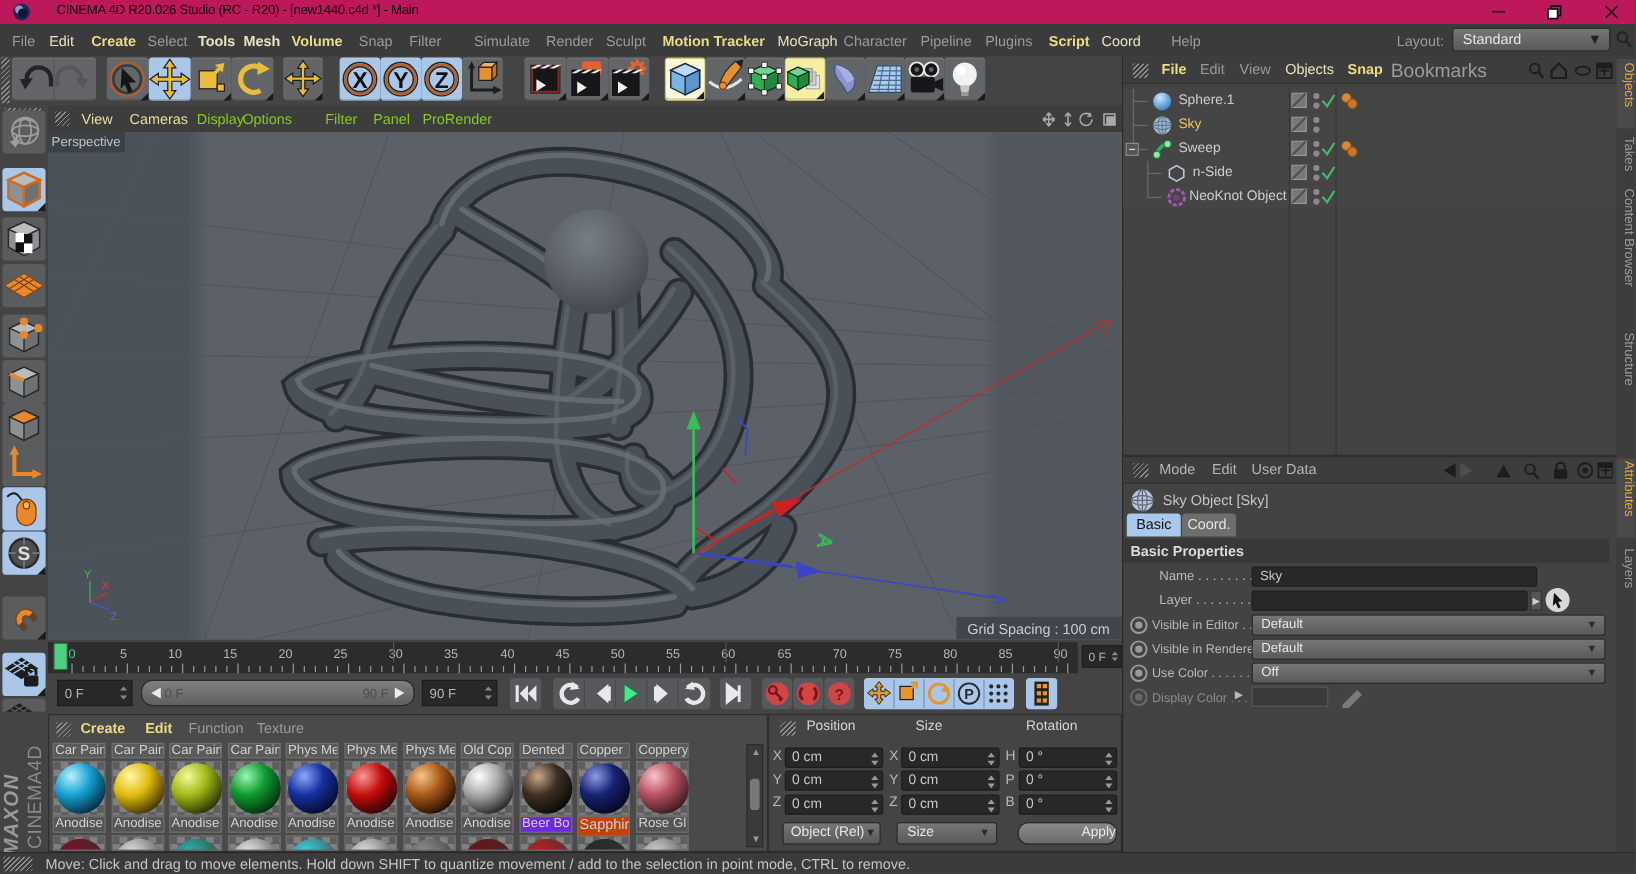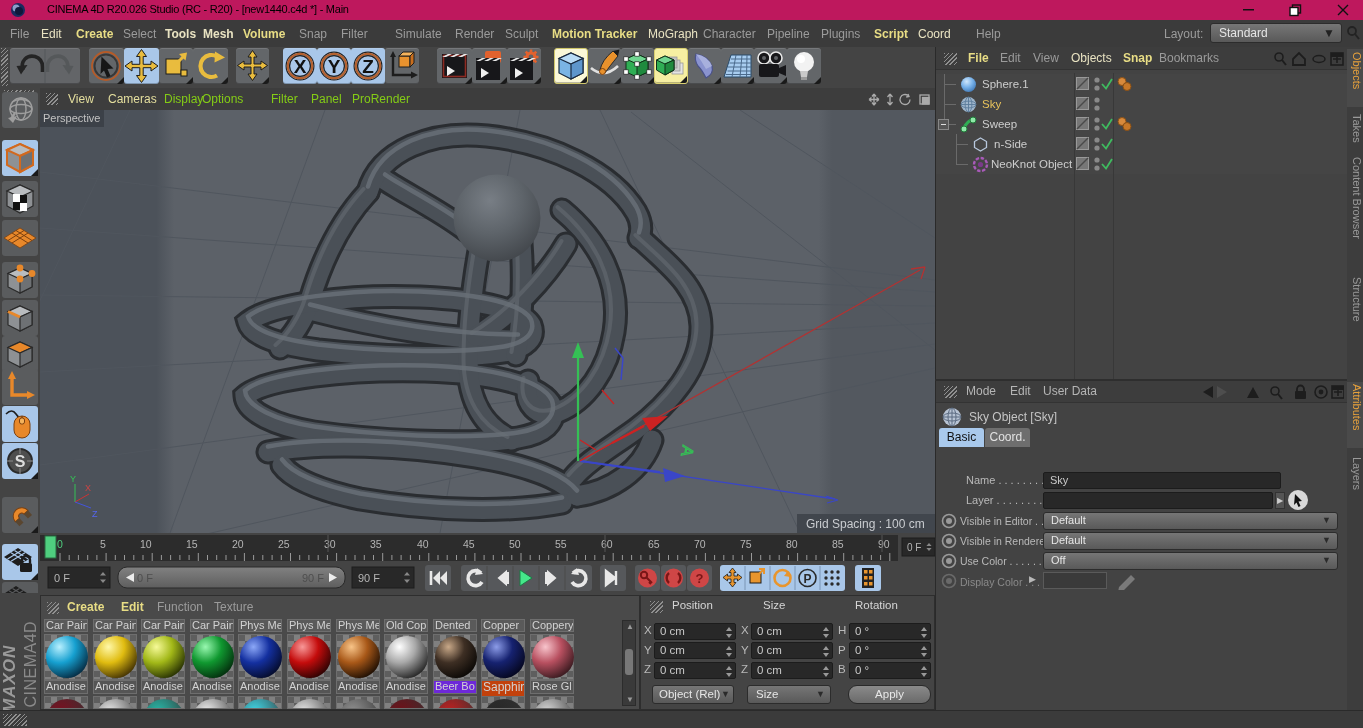--- a/index.html
+++ b/index.html
@@ -1002,31 +1002,31 @@
         </div>
       </div>
     <div class="abs ddn" style="left:11px;top:89px;width:82px;height:19px">
         <span style="position:absolute;left:6px;top:2px">Object (Rel)</span>
         <span style="position:absolute;right:3px;top:3px;color:#2a2a2a;font-size:9px">▼</span>
       </div>
     <div class="abs ddn" style="left:106px;top:89px;width:84px;height:19px">
         <span style="position:absolute;left:8px;top:2px">Size</span>
         <span style="position:absolute;right:5px;top:3px;color:#2a2a2a;font-size:9px">▼</span>
       </div>
-    <div class="abs" style="left:207px;top:89px;width:83px;height:19px;background:linear-gradient(#8a8a8a,#6a6a6a);border:1px solid #2a2a2a;border-radius:9px;text-align:center;color:#e8e8e8"><span style="position:relative;top:2px">Apply</span></div>
+    <div class="abs" style="left:207px;top:89px;width:83px;height:19px;background:linear-gradient(#8a8a8a,#6a6a6a);border:1px solid #2a2a2a;border-radius:9px;text-align:right;color:#e8e8e8"><span style="position:relative;top:2px">Apply</span></div>
   </div>
   <div id="objmgr" class="abs" style="font-size:11.5px;color:#c9c9c9">
     <div class="abs" style="left:0;top:0;width:412px;height:23px;background:#3d3d3d;border-bottom:1px solid #333">
       <div class="abs grip" style="left:8px;top:6px;width:13px;height:12px"></div>
       <span class="abs" style="left:32px;top:4px;color:#e8dd85;font-weight:bold;font-size:12px">File</span>
       <span class="abs" style="left:64px;top:4px;color:#9b9b9b;font-size:12px">Edit</span>
       <span class="abs" style="left:97px;top:4px;color:#9b9b9b;font-size:12px">View</span>
       <span class="abs" style="left:135px;top:4px;color:#e9e3c2;font-size:12px">Objects</span>
       <span class="abs" style="left:187px;top:4px;color:#e8dd85;font-weight:bold;font-size:12px">Snap</span>
-      <span class="abs" style="left:223px;top:4px;color:#9b9b9b;font-size:12px">Bookmarks</span>
+      <span class="abs" style="left:223px;top:4px;color:#9b9b9b;font-size:16px">Bookmarks</span>
       <svg class="abs" style="left:337px;top:4px" width="72" height="16" viewBox="0 0 72 16">
         <circle cx="6" cy="6" r="4" fill="none" stroke="#1d1d1d" stroke-width="1.6"></circle>
           <line x1="9" y1="9" x2="13" y2="14" stroke="#1d1d1d" stroke-width="2"></line>
         <path d="M20 8 L26 2 L32 8 L32 14 L20 14 Z" fill="none" stroke="#1d1d1d" stroke-width="1.8"></path>
         <ellipse cx="46" cy="8" rx="6" ry="3.5" fill="none" stroke="#1d1d1d" stroke-width="1.5"></ellipse>
         <rect x="58" y="2" width="12" height="12" fill="none" stroke="#1d1d1d" stroke-width="1.6"></rect>
           <path d="M64 4 v8 M60 8 h8" stroke="#1d1d1d" stroke-width="1.6"></path>
           <rect x="58" y="2" width="12" height="4" fill="#1d1d1d"></rect>
       </svg>
     </div>
@@ -1174,20 +1174,23 @@
         <g stroke="#5a6a80" stroke-width="1" fill="none">
           <ellipse cx="10" cy="10" rx="4" ry="9"></ellipse>
           <ellipse cx="10" cy="10" rx="9" ry="4"></ellipse>
           <line x1="10" y1="1" x2="10" y2="19"></line>
           <line x1="1" y1="10" x2="19" y2="10"></line>
         </g>
       </svg>
     <span class="abs" style="left:33px;top:29px;color:#c5c5c5;font-size:12px">Sky Object [Sky]</span>
     <div class="abs" style="left:3px;top:47px;width:45px;height:19px;background:#a9c9ec;border-radius:3px 3px 0 0;color:#111;text-align:center;font-size:12px"><span style="position:relative;top:2px">Basic</span></div>
     <div class="abs" style="left:49px;top:47px;width:45px;height:19px;background:#6e6e6e;border-radius:3px 3px 0 0;color:#e2e2e2;text-align:center;font-size:12px"><span style="position:relative;top:2px">Coord.</span></div>
+    <div class="abs" style="left:0;top:68px;width:405px;height:20px;background:#383838;color:#dadada;font-weight:bold;font-size:12px">
+        <span style="position:absolute;left:6px;top:3px">Basic Properties</span>
+      </div>
     <span class="abs" style="left:30px;top:93px;color:#b9b9b9">Name . . . . . . . . . . . . .</span>
     <div class="abs fld" style="left:107px;top:91px;width:238px;height:17px">
         <span style="position:absolute;left:6px;top:1px">Sky</span>
       </div>
     <span class="abs" style="left:30px;top:113px;color:#b9b9b9">Layer . . . . . . . . . . . . .</span>
     <div class="abs fld" style="left:107px;top:111px;width:230px;height:17px"></div>
     <div class="abs" style="left:339px;top:111px;width:10px;height:17px;background:#555;border:1px solid #333">
         <span style="position:absolute;left:1px;top:3px;font-size:8px;color:#ccc">▶</span>
       </div>
     <div class="abs" style="left:352px;top:109px;width:20px;height:20px;background:#d8d8d8;border-radius:50%"><svg width="20" height="20">
@@ -1239,14 +1242,15 @@
     <span class="vtab" style="top:5px;color:#e8a23c">Objects</span>
     <span class="vtab" style="top:67px">Takes</span>
     <span class="vtab" style="top:110px">Content Browser</span>
     <span class="vtab" style="top:230px">Structure</span>
     <div class="abs" style="left:0;top:335px;width:16px;height:66px;background:#4a4a4a"></div>
     <span class="vtab" style="top:337px;color:#e8a23c">Attributes</span>
     <span class="vtab" style="top:410px">Layers</span>
   </div>
   <div id="statusbar" class="abs">
       <div class="abs grip" style="left:3px;top:3px;width:24px;height:12px"></div>
+      <span style="position:absolute;left:38px;top:2px">Move: Click and drag to move elements. Hold down SHIFT to quantize movement / add to the selection in point mode, CTRL to remove.</span>
     </div>
 </div>
 
 </body></html>

